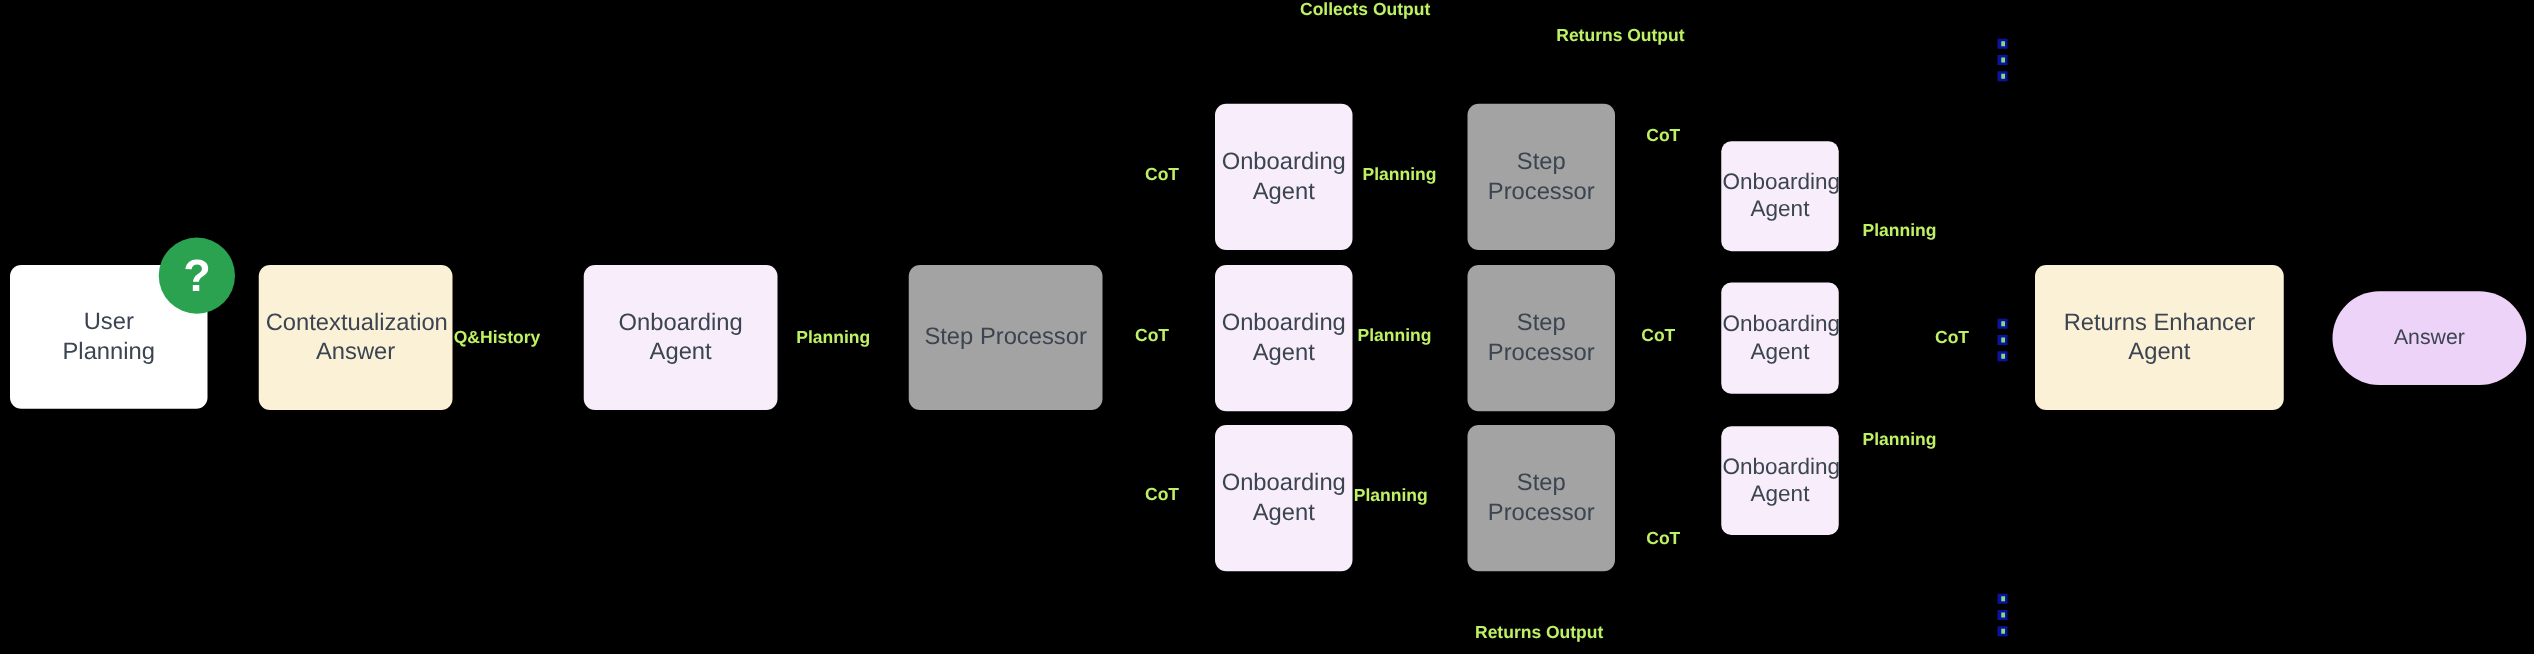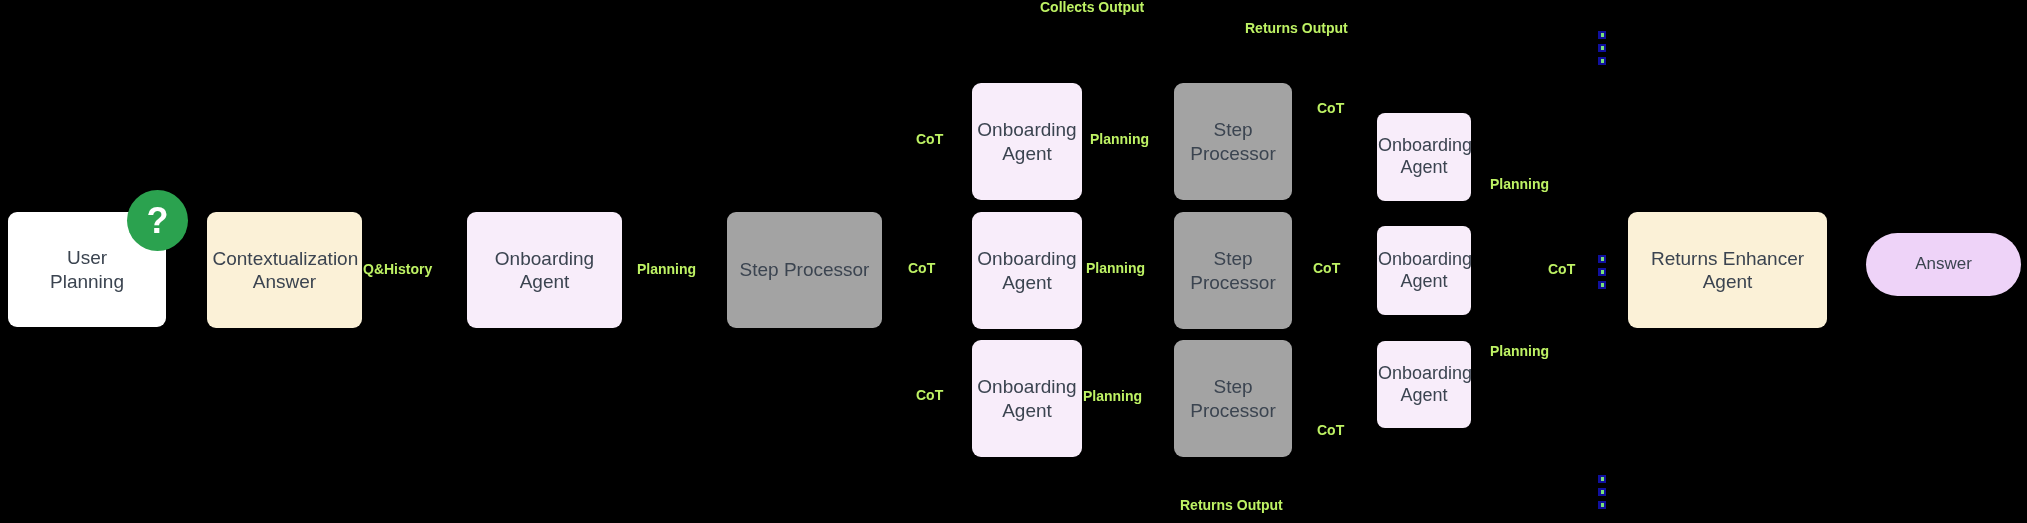--- a/index.html
+++ b/index.html
@@ -146,17 +146,17 @@
       </div>
     <div class="handle">
         <div class="handle-dot"></div>
       </div>
   </div>
 
   <div class="node fill-cream" style="left:1628px; top:212px; width:199px; height:116px">
     <span class="lbl" style="width:178px">Returns Enhancer Agent</span>
   </div>
 
-  <div class="node pill fill-lilac" style="left:1866px; top:233px; width:155px; height:63px">
+  <div class="node pill fill-lilac" style="left:1866px; top:233px; width:155px; height:75px">
     <span class="lbl">Answer</span>
   </div>
 
 </div>
 
 </body></html>

